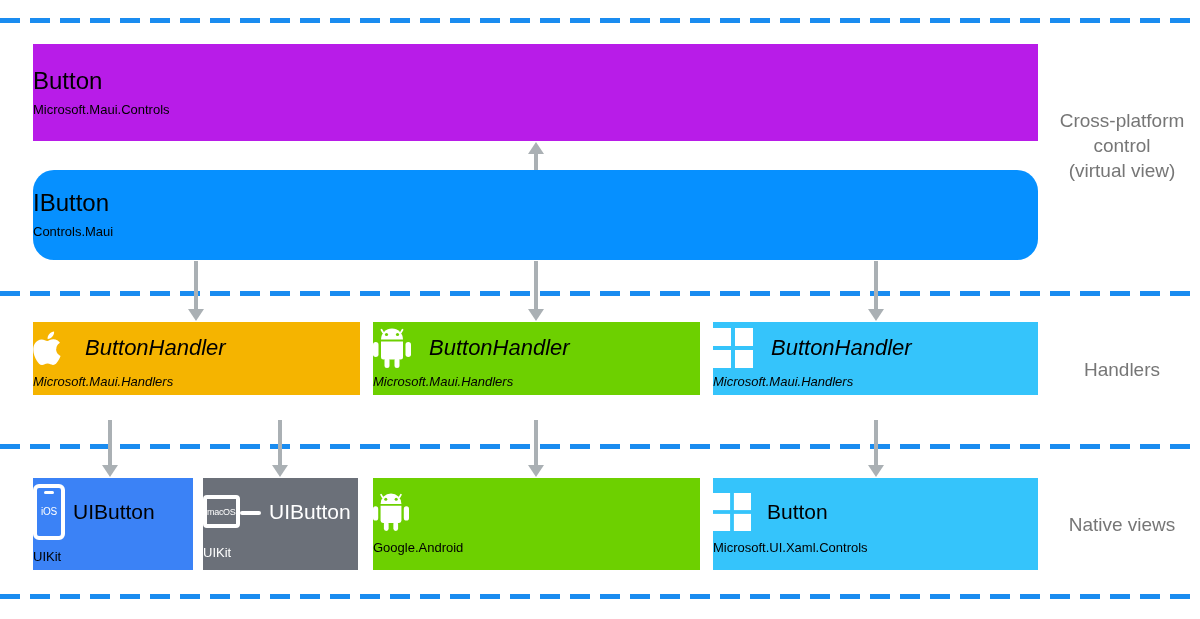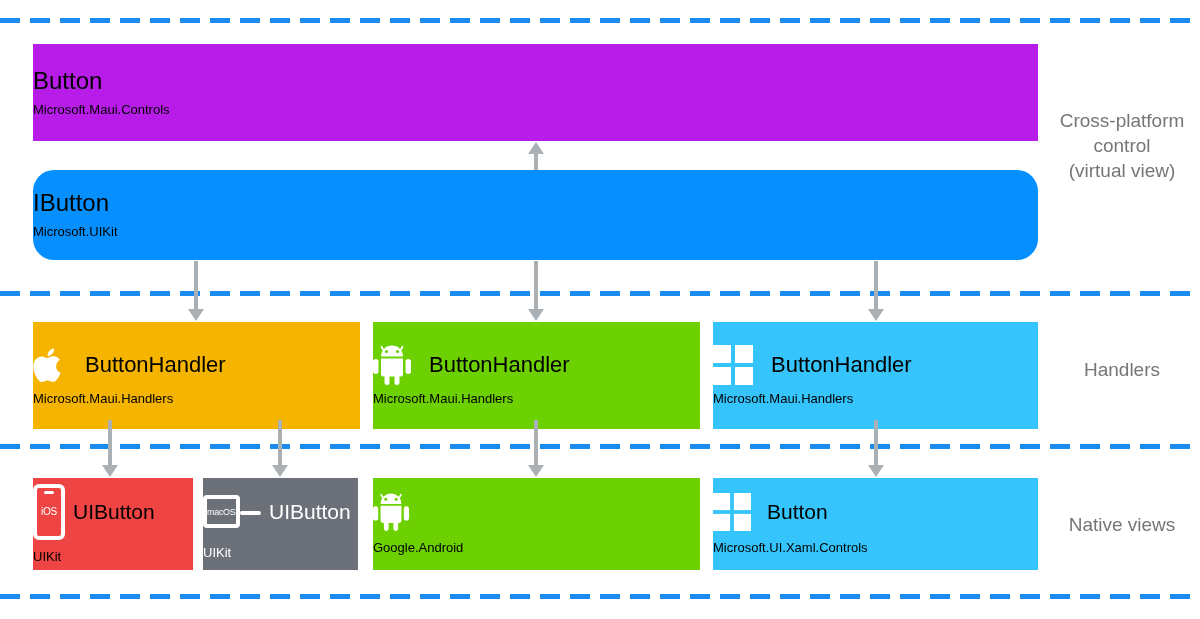--- a/index.html
+++ b/index.html
@@ -66,29 +66,29 @@
 
   
   .banner { left: 33px; width: 1005px; }
   .banner .title { font-size: 24px; }
   .banner .subtitle { font-size: 13px; margin-top: 8px; }
 
   #block-button  { top: 44px;  height: 97px;  background: #b81ce8; }
   #block-ibutton { top: 170px; height: 90px;  background: #0690ff; border-radius: 21px; }
 
   
-  .handler { top: 322px; height: 107px; }
+  .handler { top: 322px; height: 73px; font-style: italic; }
   #handler-apple   { left: 33px;  width: 327px; background: #f5b400; }
   #handler-android { left: 373px; width: 327px; background: #6dd000; }
   #handler-windows { left: 713px; width: 325px; background: #35c4fb; }
   .handler .title-row { gap: 18px; }
 
   
   .native { top: 478px; height: 92px; }
-  #native-ios     { left: 33px;  width: 160px; background: #ef4444; }
+  #native-ios     { left: 33px;  width: 160px; background: #3b82f6; }
   #native-macos   { left: 203px; width: 155px; background: #6b7079; }
   #native-android { left: 373px; width: 327px; background: #6dd000; }
   #native-windows { left: 713px; width: 325px; background: #35c4fb; }
   #native-macos .title, #native-macos .subtitle { color: #ffffff; }
 
   .native .title-row { gap: 8px; }
   .native .title { font-size: 21px; }
   .native .subtitle { font-size: 13px; margin-top: 9px; }
   #native-android .title-row, #native-windows .title-row { gap: 16px; }
 
@@ -199,21 +199,21 @@
     <div class="title-row">
       <span class="title">Button</span>
     </div>
     <span class="subtitle">Microsoft.Maui.Controls</span>
   </div>
 
   <div class="block banner" id="block-ibutton">
     <div class="title-row">
       <span class="title">IButton</span>
     </div>
-    <span class="subtitle">Microsoft.UIKit</span>
+    <span class="subtitle">Controls.Maui</span>
   </div>
 
   <div class="block handler" id="handler-apple">
     <div class="title-row">
       <svg class="icon" width="34" height="40" viewBox="0 0 34 40">
         <path fill="#ffffff" d="M23.3 21.1c0-4.3 3.5-6.3 3.6-6.4-2-2.9-5.1-3.3-6.2-3.4-2.6-0.3-5.1 1.6-6.4 1.6-1.3 0-3.4-1.5-5.6-1.5-2.9 0-5.5 1.7-7 4.3-3 5.2-0.8 12.8 2.1 17 1.4 2.1 3.1 4.4 5.3 4.3 2.1-0.1 2.9-1.4 5.5-1.4 2.5 0 3.3 1.4 5.5 1.3 2.3 0 3.7-2.1 5.1-4.2 1.6-2.4 2.3-4.7 2.3-4.8-0.1 0-4.4-1.7-4.4-6.8z"></path>
         <path fill="#ffffff" d="M19.4 8.6c1.1-1.4 1.9-3.3 1.7-5.2-1.6 0.1-3.6 1.1-4.8 2.5-1 1.2-2 3.2-1.7 5 1.8 0.1 3.6-0.9 4.8-2.3z"></path>
       </svg>
       <span class="title">ButtonHandler</span>
     </div>

